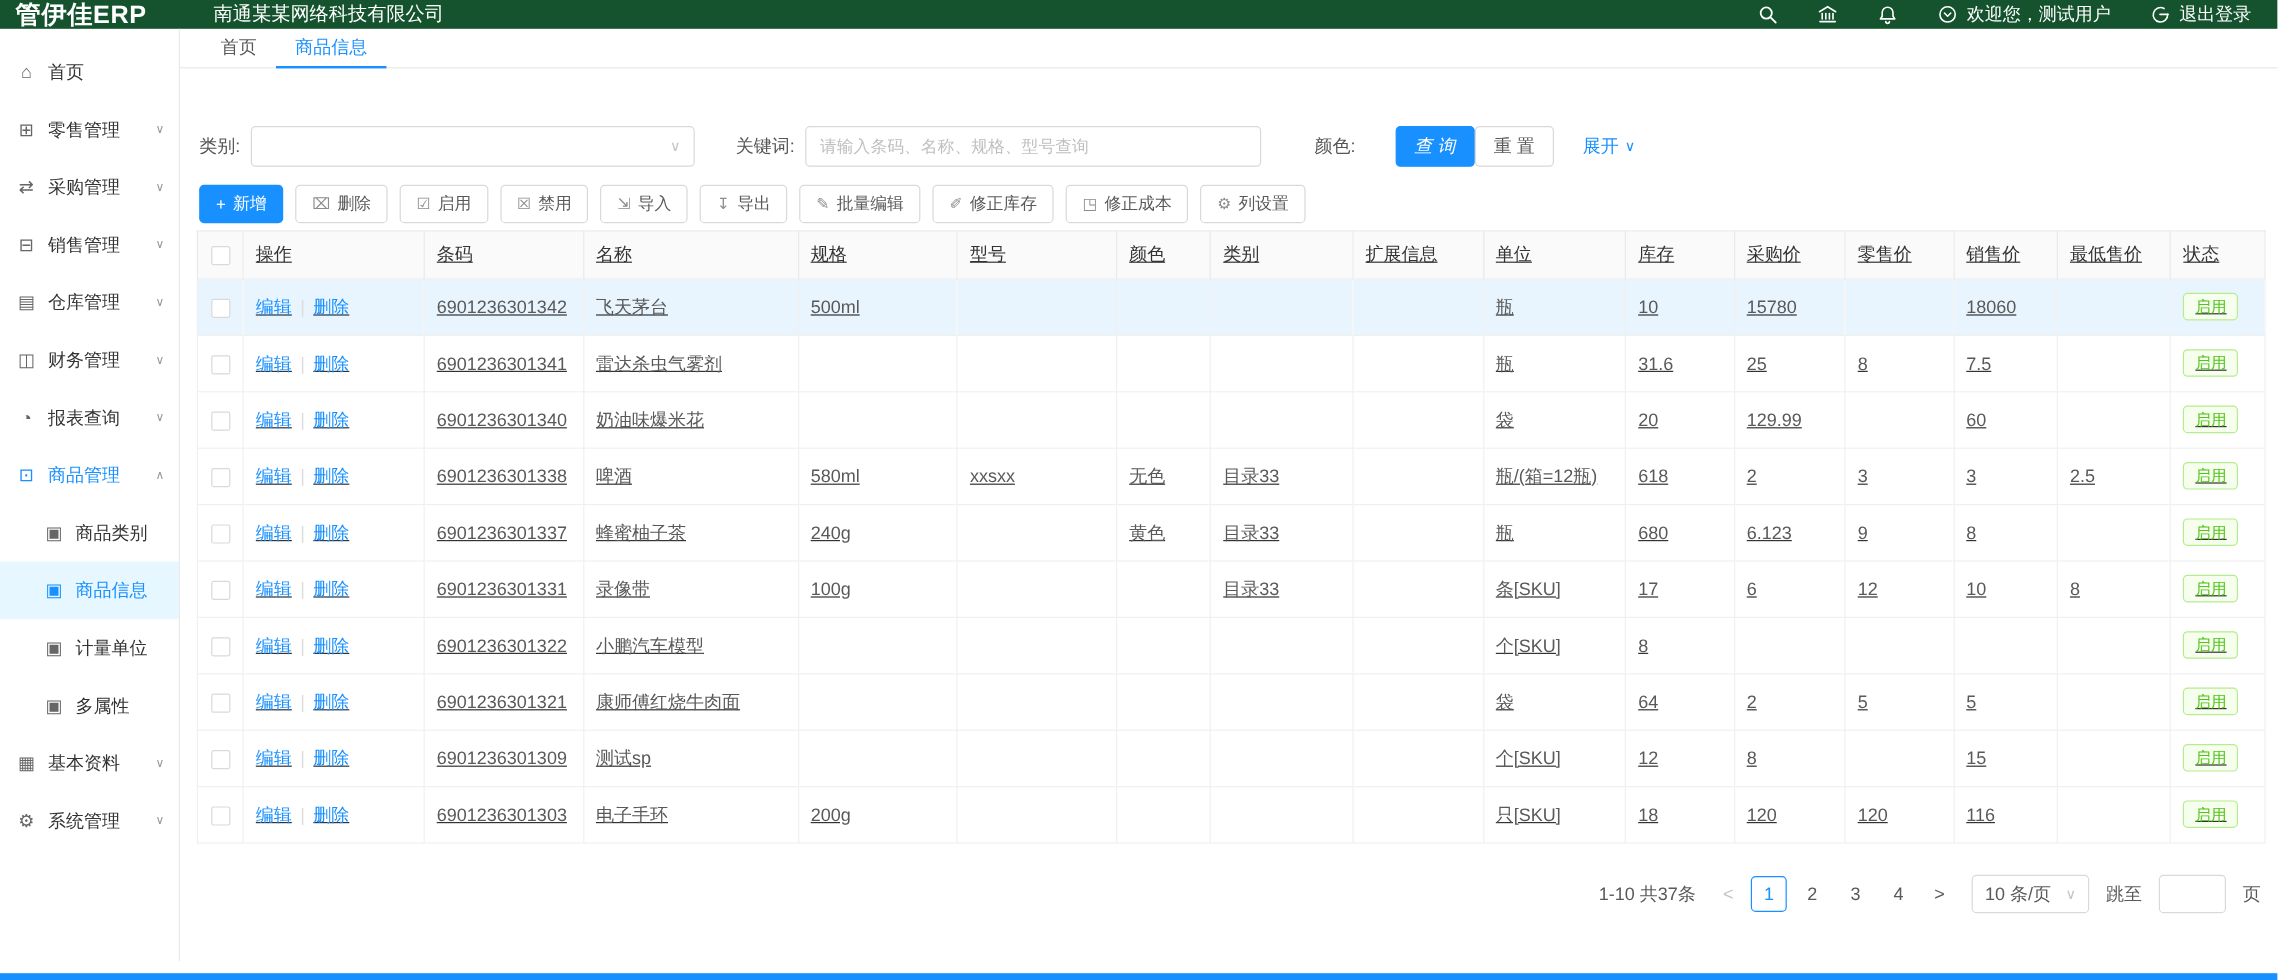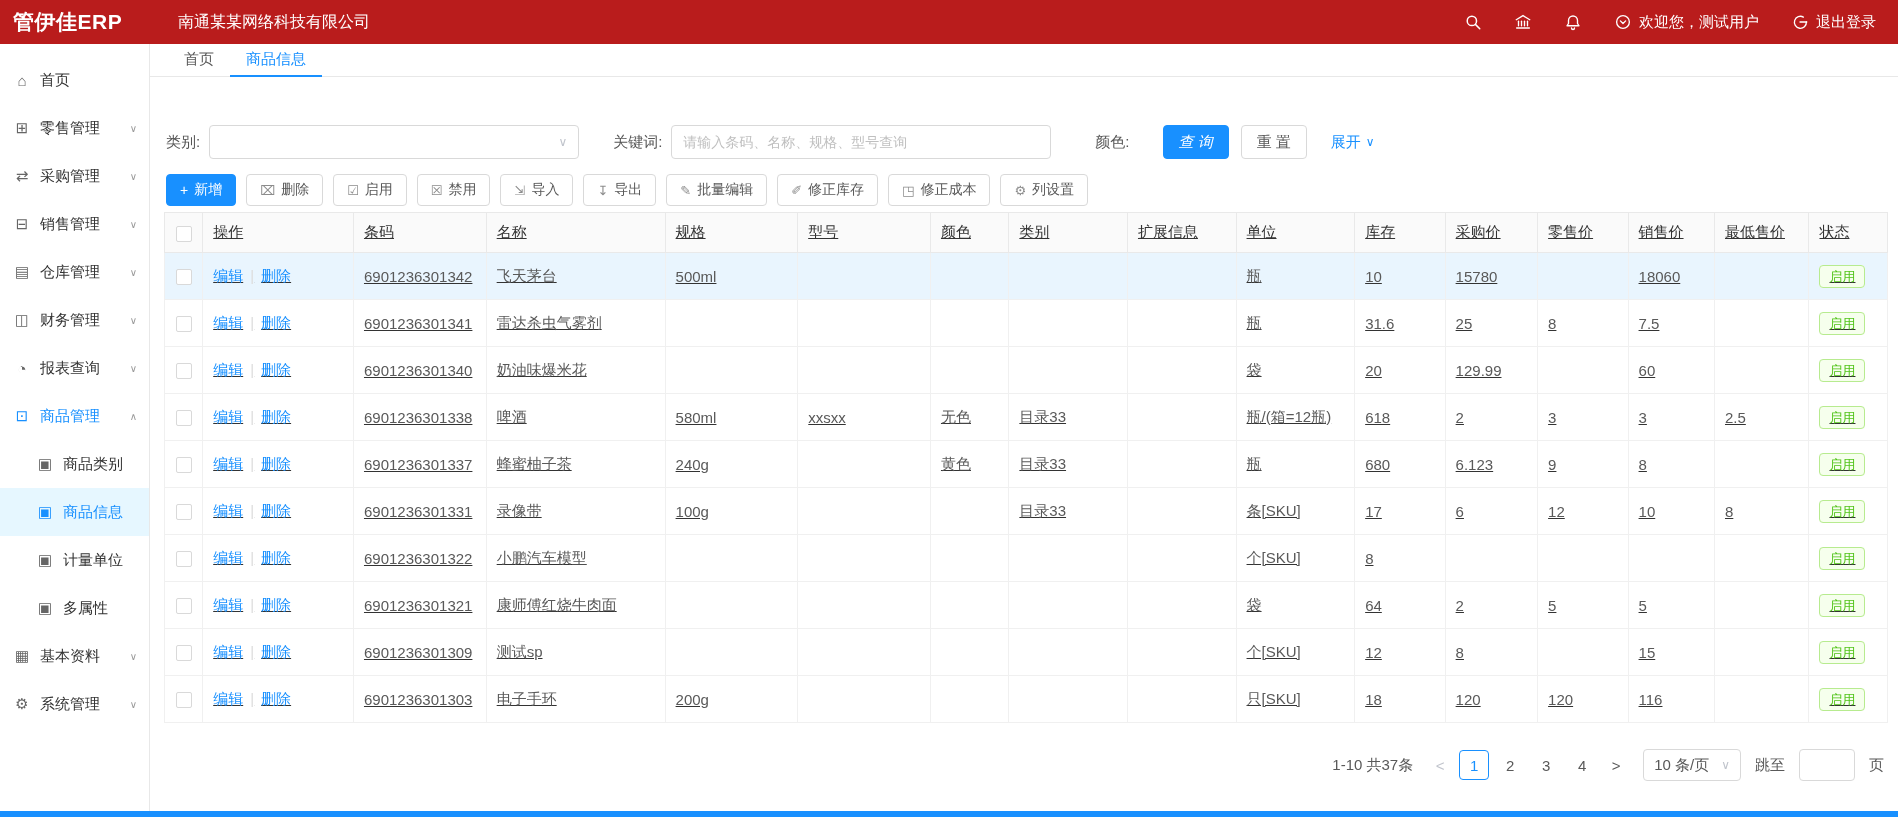--- a/index.html
+++ b/index.html
@@ -3,21 +3,21 @@
 <meta charset="utf-8">
 <style>
   * { box-sizing: border-box; }
   html,body { margin:0; padding:0; }
   body {
     width:1898px; height:817px; position:relative; overflow:hidden;
     background:#fff; color:#333;
     font-family:"Liberation Sans","DejaVu Sans",sans-serif; font-size:15px;
   }
   
-  .topbar { height:44px; background:#b91c1c; display:flex; align-items:center; color:#fff; }
+  .topbar { height:24px; background:#14532d; display:flex; align-items:center; color:#fff; }
   .logo { width:150px; padding-left:13px; font-size:21px; font-weight:bold; letter-spacing:.5px; white-space:nowrap; }
   .company { font-size:16px; margin-left:28px; font-weight:500; }
   .top-right { margin-left:auto; display:flex; align-items:center; gap:32px; padding-right:22px; font-size:15px; }
   .top-icon { display:flex; cursor:pointer; }
   .top-icon svg { width:18px; height:18px; display:block; }
   .top-user,.top-logout { display:flex; align-items:center; gap:7px; cursor:pointer; white-space:nowrap; }
   
   .layout { display:flex; height:777px; }
   .sidebar { width:150px; border-right:1px solid #e8e8e8; padding-top:12px; flex:none; }
   .side-item { height:48px; display:flex; align-items:center; padding:0 12px 0 13px; font-size:15px; color:#333; cursor:pointer; }
@@ -35,21 +35,21 @@
   .tab.active { color:#1890ff; border-bottom-color:#1890ff; }
   
   .filter-row { display:flex; align-items:center; margin:48px 10px 0 16px; color:#555; white-space:nowrap; }
   .f-label { margin-right:9px; }
   .select-box { width:370px; height:34px; border:1px solid #d9d9d9; border-radius:4px; background:#fff;
     display:flex; align-items:center; justify-content:flex-end; padding-right:11px; cursor:pointer; }
   .chev { color:#c0c4cc; font-size:12px; }
   .txt-input { height:34px; border:1px solid #d9d9d9; border-radius:4px; padding:0 11px; font-size:14px; font-family:inherit; color:#555; outline:none; }
   .txt-input::placeholder { color:#bfbfbf; }
   .kw { width:380px; } .clr { width:369px; }
-  .ml34 { margin-left:34px; } .ml44 { margin-left:44px; } .ml24 { margin-left:24px;font-style:italic; } .ml12 { margin-left:12px; }
+  .ml34 { margin-left:34px; } .ml44 { margin-left:44px; } .ml24 { margin-left:24px;font-style:italic; } .ml12 { margin-left:0; }
   .btn { height:34px; padding:0 15px; border:1px solid #d9d9d9; border-radius:4px; background:#fff; font-size:15px; color:#595959;
     display:inline-flex; align-items:center; justify-content:center; gap:6px; cursor:pointer; font-family:inherit; white-space:nowrap; }
   .btn.primary { background:#1890ff; border-color:#1890ff; color:#fff; }
   .link-expand { color:#1890ff; margin-left:24px; display:inline-flex; align-items:center; gap:5px; cursor:pointer; }
   .link-expand .chev { color:#1890ff; }
   
   .toolbar { display:flex; align-items:center; gap:10px; margin:15px 10px 0 16px; }
   .toolbar .btn { height:32px; padding:0 13px; font-size:14px; }
   .ticon { font-size:13px; color:#8c8c8c; }
   .btn.primary .ticon { color:#fff; font-size:14px; }

